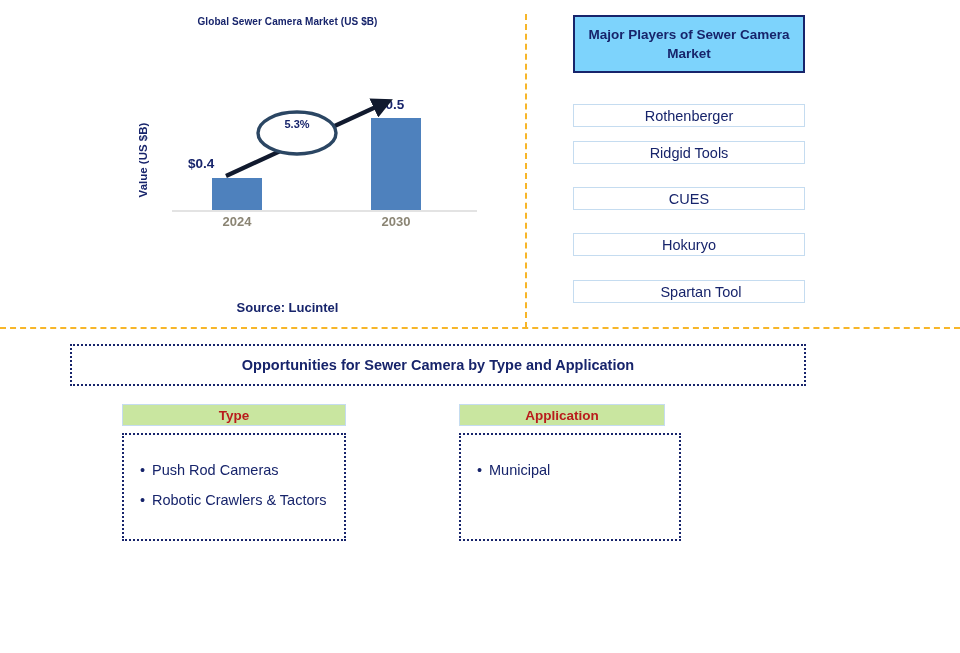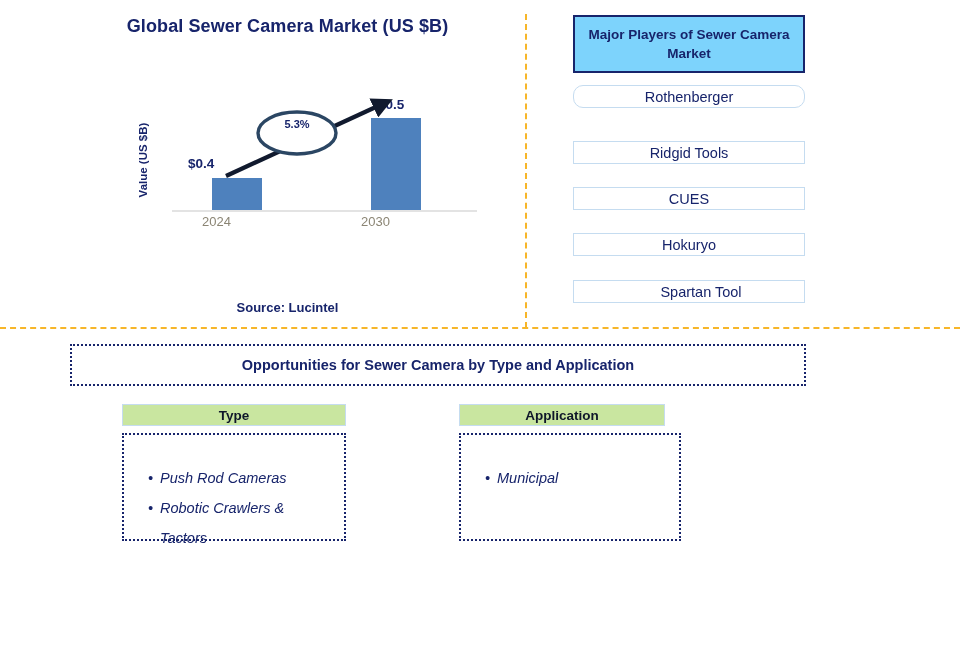--- a/index.html
+++ b/index.html
@@ -39,21 +39,21 @@
     border-top: 2px dashed #f7b629;
   }
 
   
   .chart-title {
     position: absolute;
     left: 60px;
     top: 16px;
     width: 455px;
     text-align: center;
-    font-size: 18px;
+    font-size: 10px;
     font-weight: bold;
     color: #17246b;
     letter-spacing: .1px;
   }
 
   .chart-area {
     position: absolute;
     left: 150px;
     top: 90px;
     width: 330px;
@@ -103,22 +103,23 @@
     color: #17246b;
     white-space: nowrap;
   }
   .value-1 { left: 38px; top: 66px; }
   .value-2 { left: 228px; top: 7px; }
 
   .x-label {
     position: absolute;
     top: 124px;
     width: 70px;
+    text-align: center;
     font-size: 13px;
-    font-weight: normal;
+    font-weight: bold;
     color: #8b8574;
   }
   .x-label-1 { left: 52px; }
   .x-label-2 { left: 211px; }
 
   .cagr-svg {
     position: absolute;
     left: 0;
     top: 0;
     width: 330px;
@@ -174,21 +175,21 @@
     box-sizing: border-box;
     border: 1px solid #c5dcf0;
     background: #ffffff;
     display: flex;
     align-items: center;
     justify-content: center;
     font-size: 14.5px;
     font-weight: normal;
     color: #17246b;
   }
-  .player-0 { top: 85px; border-radius: 10px; }
+  .player-0 { top: 104px; }
   .player-1 { top: 141px; }
   .player-2 { top: 187px; }
   .player-3 { top: 233px; }
   .player-4 { top: 280px; padding-left: 24px; }
 
   
   .opp-banner {
     position: absolute;
     left: 70px;
     top: 344px;
@@ -209,40 +210,39 @@
     position: absolute;
     height: 22px;
     box-sizing: border-box;
     background: #c9e6a0;
     border: 1px solid #c5dcf0;
     display: flex;
     align-items: center;
     justify-content: center;
     font-size: 13.5px;
     font-weight: bold;
-    color: #0f172a;
+    color: #b91c1c;
   }
   .col-head-type { left: 122px; top: 404px; width: 224px; }
   .col-head-app  { left: 459px; top: 404px; width: 206px; }
 
   .col-box {
     position: absolute;
     box-sizing: border-box;
     border: 2px dotted #17246b;
     background: #ffffff;
     padding: 12px 0 0 8px;
   }
   .col-box-type { left: 122px; top: 433px; width: 224px; height: 108px; }
   .col-box-app  { left: 459px; top: 433px; width: 222px; height: 108px; }
 
   .col-box ul {
     list-style: none;
-    margin: 16px;
+    margin: 8px;
     padding: 0;
-    font-style: italic;
   }
   .col-box li {
     font-size: 14.5px;
     line-height: 30px;
     color: #17246b;
     white-space: normal;
     padding-left: 12px;
     position: relative;
   }
   .col-box li::before {

